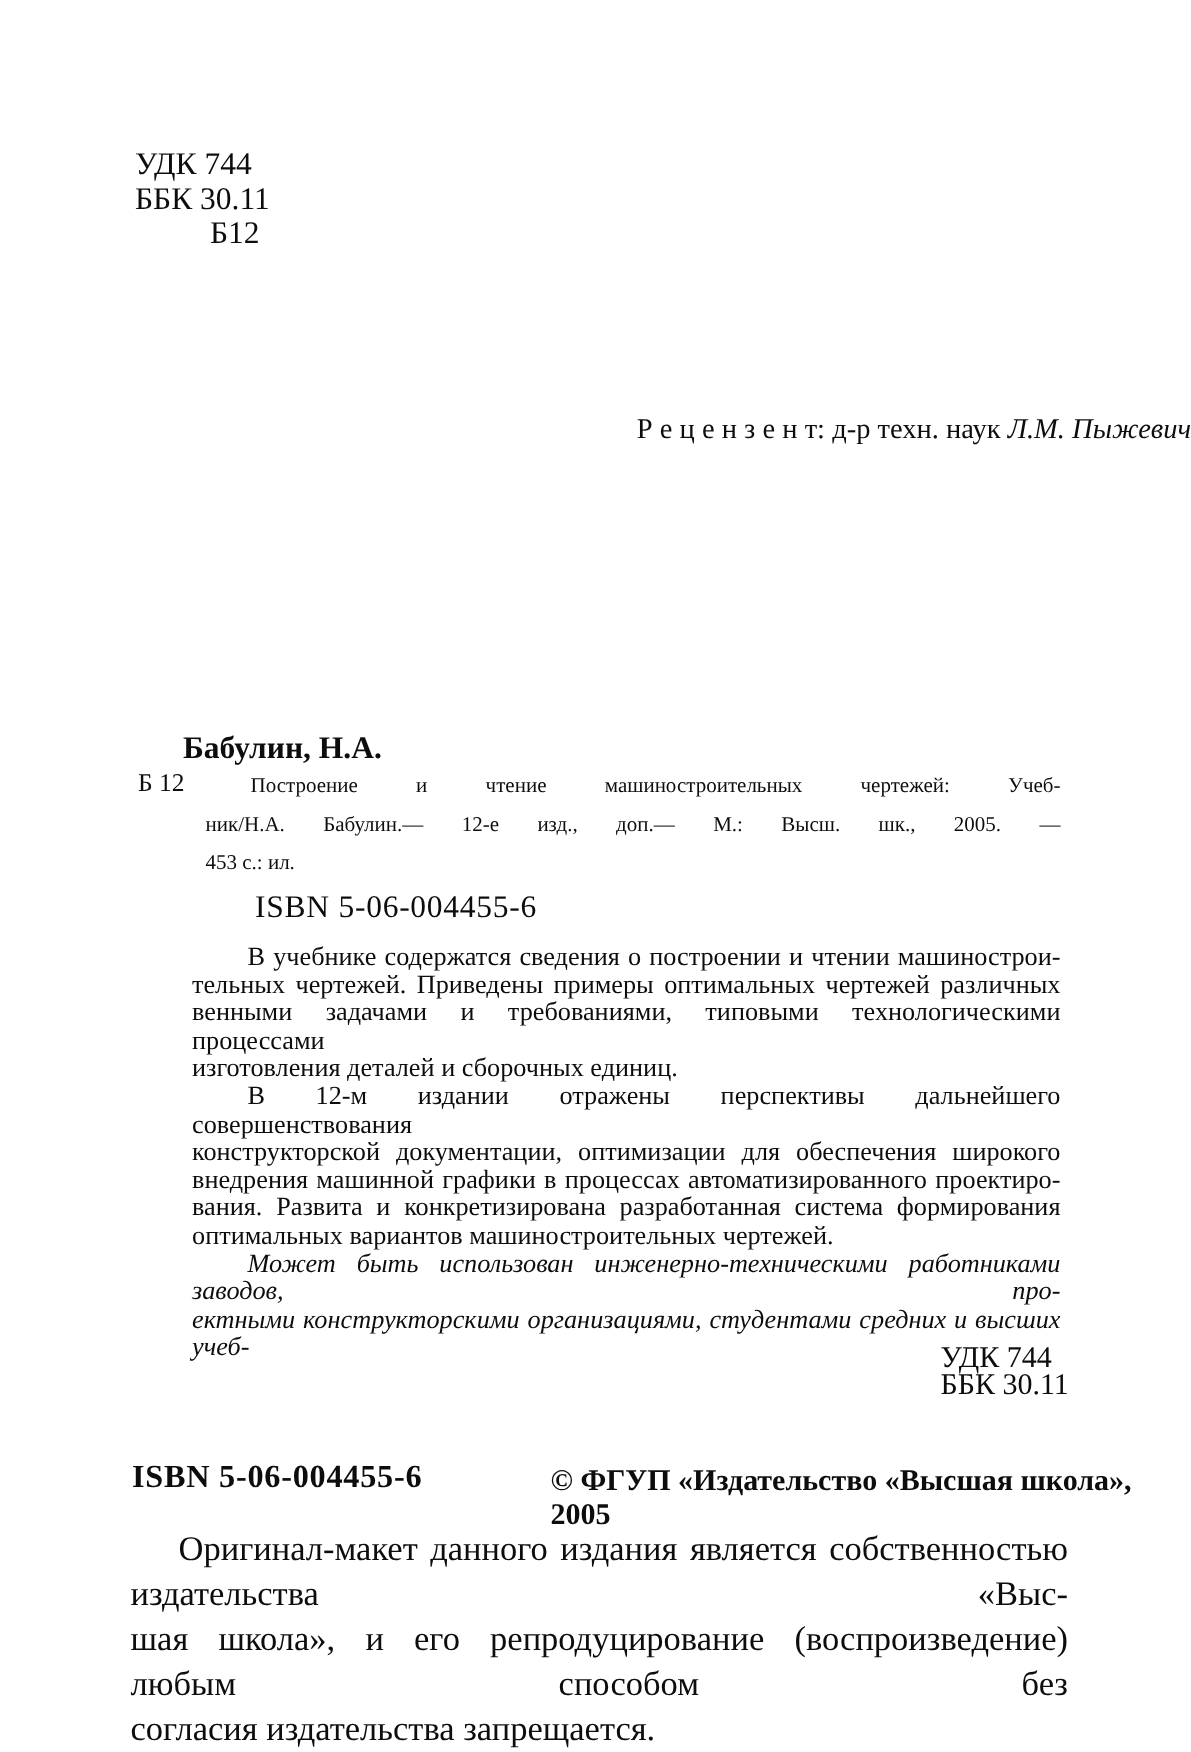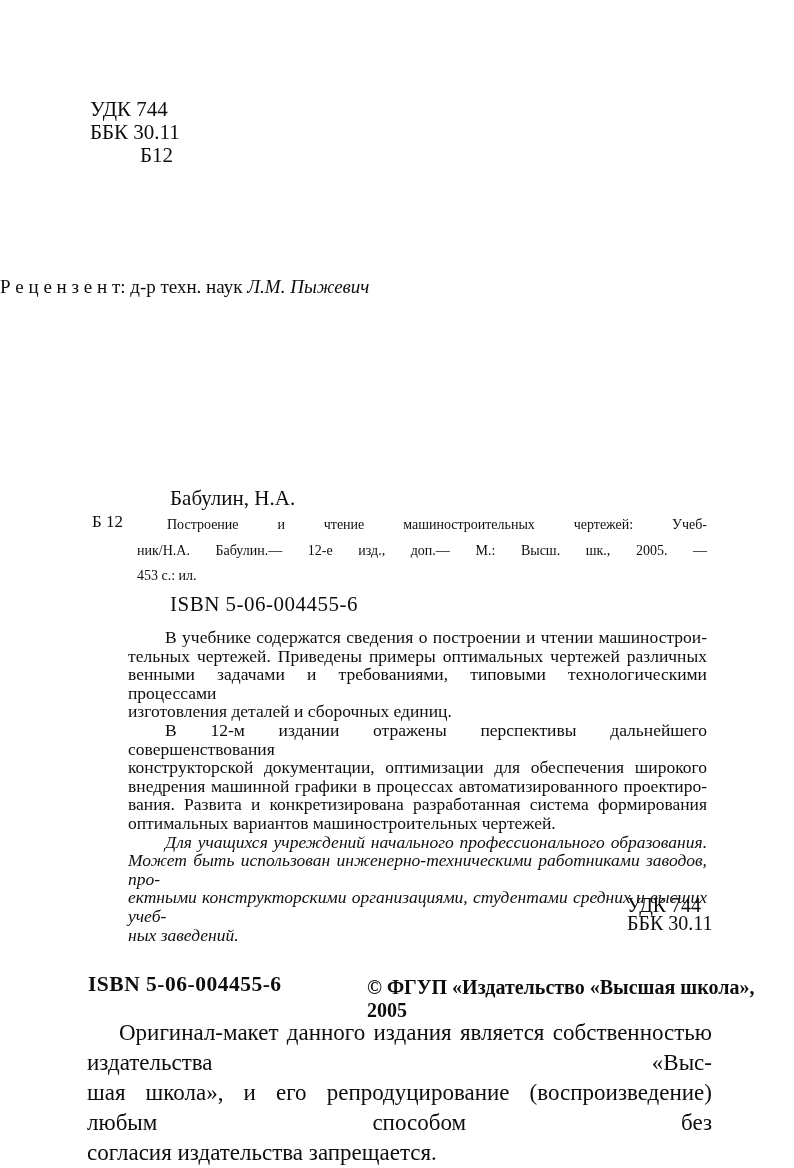--- a/index.html
+++ b/index.html
@@ -11,25 +11,25 @@
     color: #0d0d0d;
     overflow: hidden;
   }
   .abs { position: absolute; }
 
   
   .top-codes { left: 90px; top: 98px; font-size: 21px; line-height: 23px; }
   .top-codes .indent { padding-left: 50px; }
 
   
-  .reviewer { left: 0; top: 276px; width: 794px; text-align: left; font-size: 19px; }
+  .reviewer { left: 0; top: 276px; width: 794px; text-align: right; font-size: 19px; }
   .reviewer .name { font-style: italic; }
 
   
-  .cat-author { left: 122px; top: 486px; font-size: 21px; font-weight: normal; margin-left: 48px; }
+  .cat-author { left: 122px; top: 486px; font-size: 21px; font-weight: bold; }
   .cat-code   { left: 92px;  top: 512px; font-size: 17px; font-family: Liberation Serif, serif; }
   .cat-entry  { left: 137px; top: 512px; width: 570px; font-size: 14px; line-height: 25.5px; }
   .cat-entry .tl:first-child { text-indent: 30px; }
   .cat-isbn   { left: 170px; top: 592px; font-size: 21px; letter-spacing: 0.5px; }
 
   
   .annotation { left: 128px; top: 628px; width: 579px; font-size: 17.5px; line-height: 18.6px; }
   .annotation .para .tl:first-child { text-indent: 37px; }
   .annotation .para { margin: 0; }
   .para-italic { font-style: italic; }
@@ -81,24 +81,22 @@
       <div class="tl">изготовления деталей и сборочных единиц.</div>
     </div>
   <div class="para">
       <div class="tl jl">В 12-м издании отражены перспективы дальнейшего совершенствования</div>
       <div class="tl jl">конструкторской документации, оптимизации для обеспечения широкого</div>
       <div class="tl jl">внедрения машинной графики в процессах автоматизированного проектиро-</div>
       <div class="tl jl">вания. Развита и конкретизирована разработанная система формирования</div>
       <div class="tl">оптимальных вариантов машиностроительных чертежей.</div>
     </div>
   <div class="para para-italic">
-      <div class="tl jl">Для учащихся учреждений начального профессионального образования.</div>
       <div class="tl jl">Может быть использован инженерно-техническими работниками заводов, про-</div>
       <div class="tl jl">ектными конструкторскими организациями, студентами средних и высших учеб-</div>
-      <div class="tl">ных заведений.</div>
     </div>
 </div>
 
 <div class="abs bottom-codes">
   <div>УДК 744</div>
   <div>ББК 30.11</div>
 </div>
 
 <div class="abs imprint-isbn">ISBN 5-06-004455-6</div>
 <div class="abs imprint-copy">© ФГУП «Издательство «Высшая школа», 2005</div>

